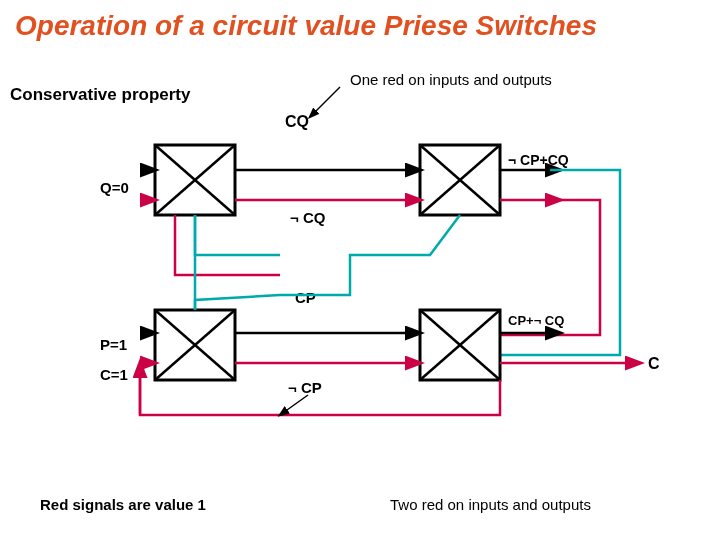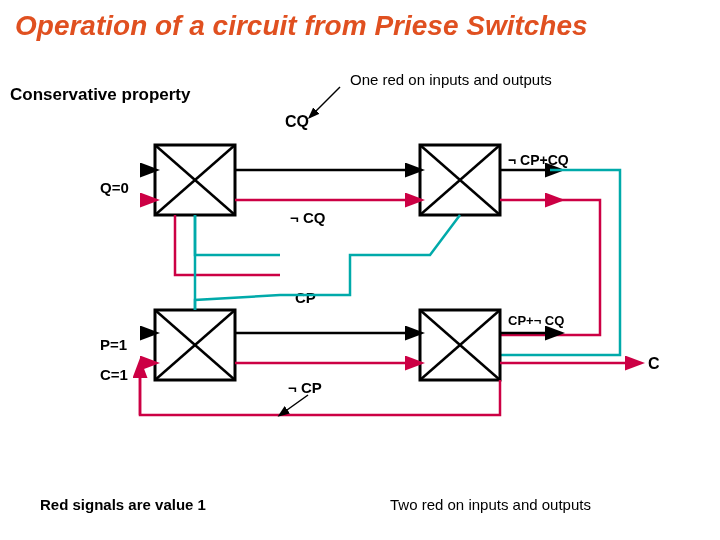--- a/index.html
+++ b/index.html
@@ -33,21 +33,21 @@
       position: absolute;
       top: 0;
       left: 0;
       width: 720px;
       height: 480px;
     }
   </style>
 </head>
 <body>
 
-<div class="title">Operation of a circuit from Priese Switches</div>
+<div class="title">Operation of a circuit value Priese Switches</div>
 
 <div class="content-area">
 
   <svg class="diagram-svg" viewBox="0 0 720 480" xmlns="http://www.w3.org/2000/svg">
 
     <text x="10" y="45" font-size="17" font-weight="bold" fill="black" font-style="normal">Conservative property</text>
 
     <text x="350" y="30" font-size="15" fill="black">One red on inputs and outputs</text>
 
     <line x1="340" y1="32" x2="310" y2="62" stroke="black" stroke-width="1.5" marker-end="url(#arrowBlack)"></line>

